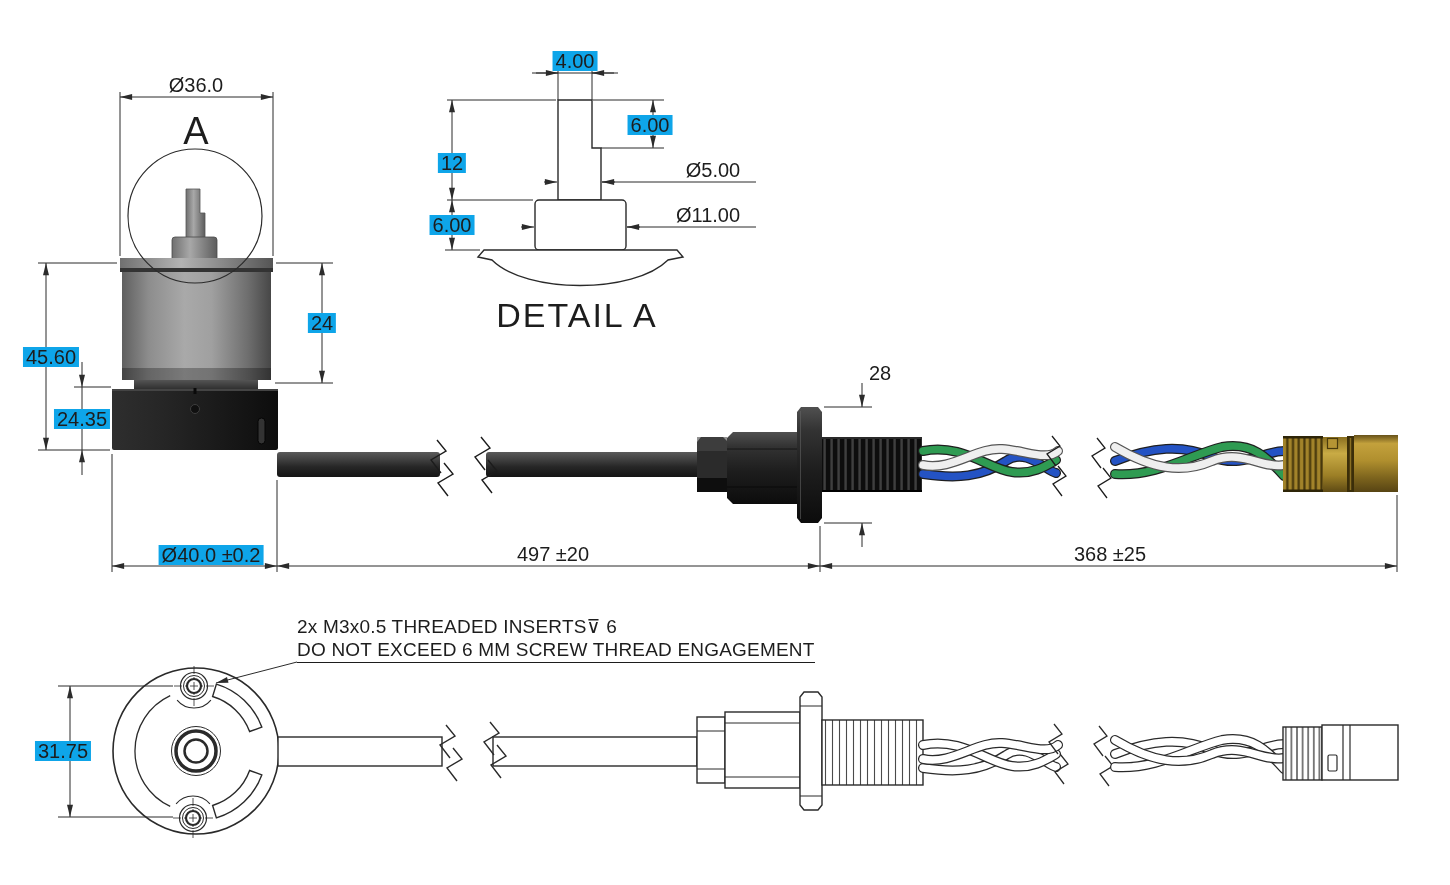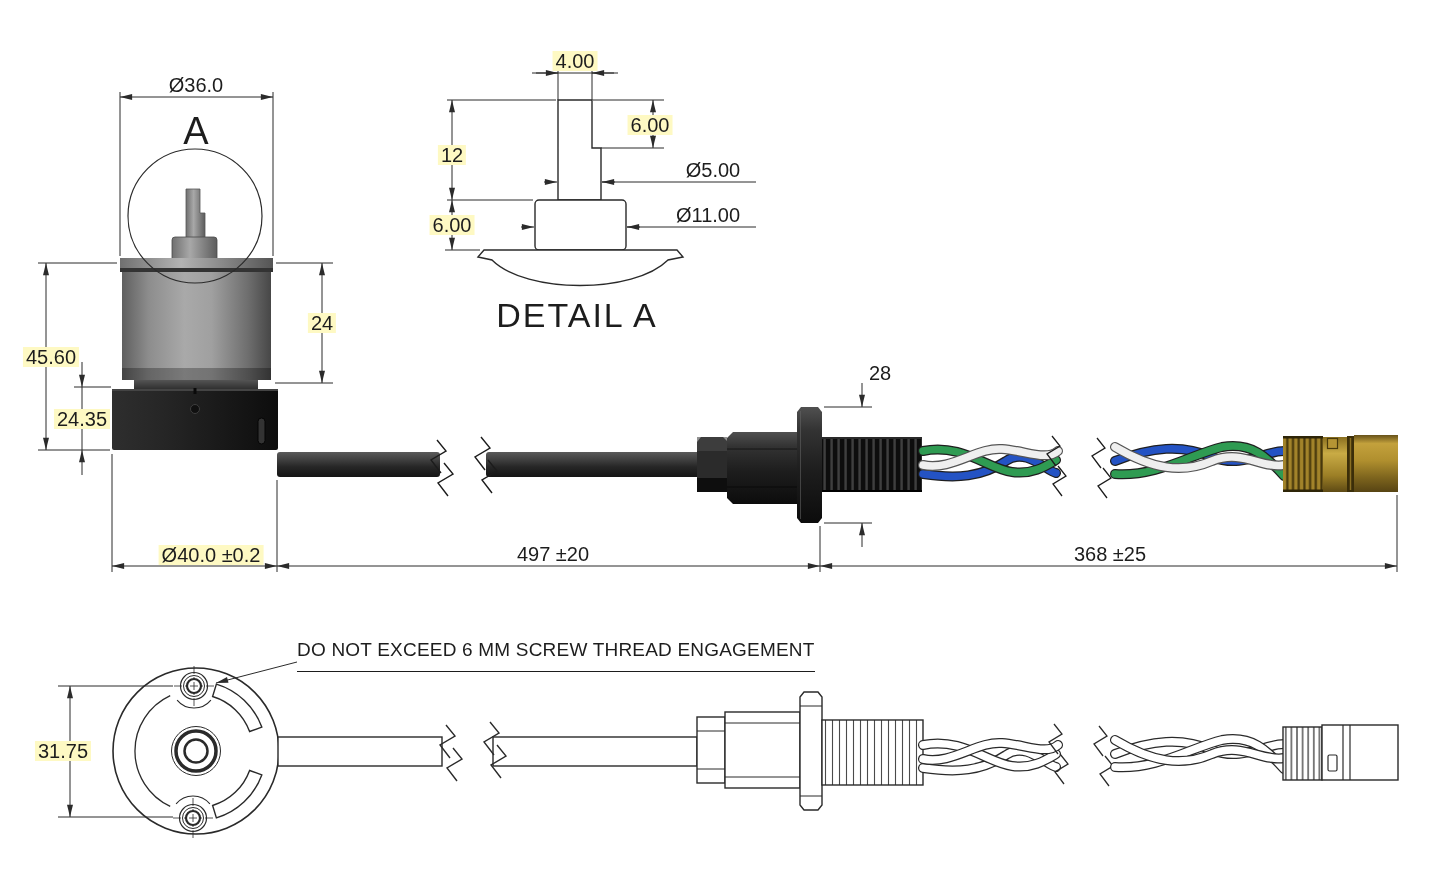--- a/index.html
+++ b/index.html
@@ -1,25 +1,25 @@
 <!DOCTYPE html>
 <html style="--wire_green: #2f9b52; --wire_white: #efefef; --wire_blue: #2453c4; --connector_gold: #ab8b2c; --housing_gray: #9a9a9a; --base_black: #1c1c1c; --line_ink: #2b2b2b;"><head>
 <meta charset="utf-8">
 <style>
   html,body{margin:0;padding:0;background:#fff;}
   .canvas{position:relative;width:1450px;height:885px;background:#fff;overflow:hidden;
           font-family:"Liberation Sans",sans-serif;color:#1d1d1d;}
   .canvas svg{position:absolute;left:0;top:0;}
   .lbl{position:absolute;transform:translate(-50%,-50%);white-space:nowrap;
        font-size:20px;line-height:1;color:#1d1d1d;}
-  .bgw{background:#fef9c3;padding:0 3px;}
+  .bgw{background:#0ea5e9;padding:0 3px;}
   .big-a{font-size:38px;}
   .detail-title{font-size:34px;letter-spacing:2px;}
   .note{position:absolute;font-size:19px;letter-spacing:.2px;white-space:nowrap;line-height:22px;}
-  .underlined{border-bottom:1.6px solid #1d1d1d;padding-bottom:10px;}
+  .underlined{border-bottom:1.6px solid #1d1d1d;padding-bottom:1px;}
 </style>
 </head>
 <body>
 
 <div class="canvas">
 
 <svg width="1450" height="885" viewBox="0 0 1450 885">
   <defs>
     <marker id="arr" viewBox="-14 -4 15 8" markerWidth="14" markerHeight="8" refX="0" refY="0" orient="auto-start-reverse" markerUnits="userSpaceOnUse">
       <path d="M0,0 L-13,-3.2 L-13,3.2 Z" fill="#2b2b2b"></path>
@@ -319,23 +319,24 @@
 <div class="lbl bgw" style="left:322px;top:323px">24</div>
 <div class="lbl bgw" style="left:51px;top:357px">45.60</div>
 <div class="lbl bgw" style="left:82px;top:419px">24.35</div>
 <div class="lbl bgw" style="left:211px;top:555px">Ø40.0 ±0.2</div>
 <div class="lbl" style="left:553px;top:554px">497 ±20</div>
 <div class="lbl" style="left:1110px;top:554px">368 ±25</div>
 <div class="lbl" style="left:880px;top:373px">28</div>
 
 <div class="lbl bgw" style="left:575px;top:61px">4.00</div>
 <div class="lbl bgw" style="left:650px;top:125px">6.00</div>
-<div class="lbl bgw" style="left:452px;top:155px">12</div>
+<div class="lbl bgw" style="left:452px;top:163px">12</div>
 <div class="lbl" style="left:713px;top:170px">Ø5.00</div>
 <div class="lbl" style="left:708px;top:215px">Ø11.00</div>
 <div class="lbl bgw" style="left:452px;top:225px">6.00</div>
 <div class="lbl detail-title" style="left:577px;top:315px">DETAIL A</div>
 
 <div class="lbl bgw" style="left:63px;top:751px">31.75</div>
 
+<div class="note" style="left:297px;top:616px">2x M3x0.5 THREADED INSERTS⊽ 6</div>
 <div class="note underlined" style="left:297px;top:639px">DO NOT EXCEED 6 MM SCREW THREAD ENGAGEMENT</div>
 
 </div>
 
 </body></html>

